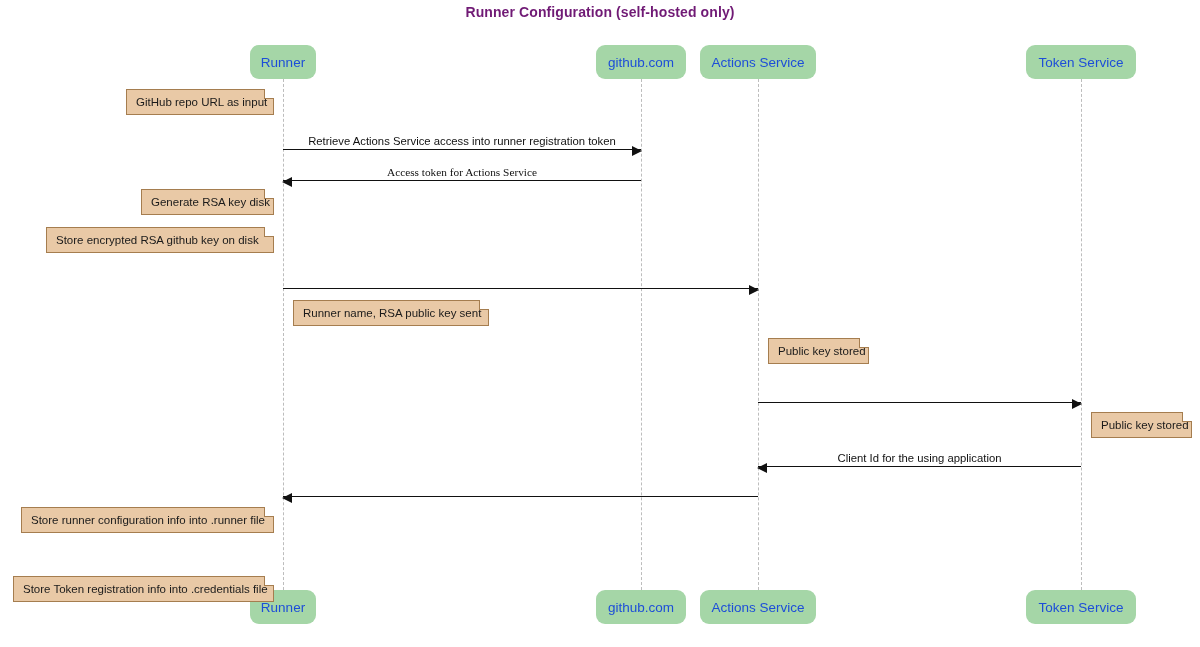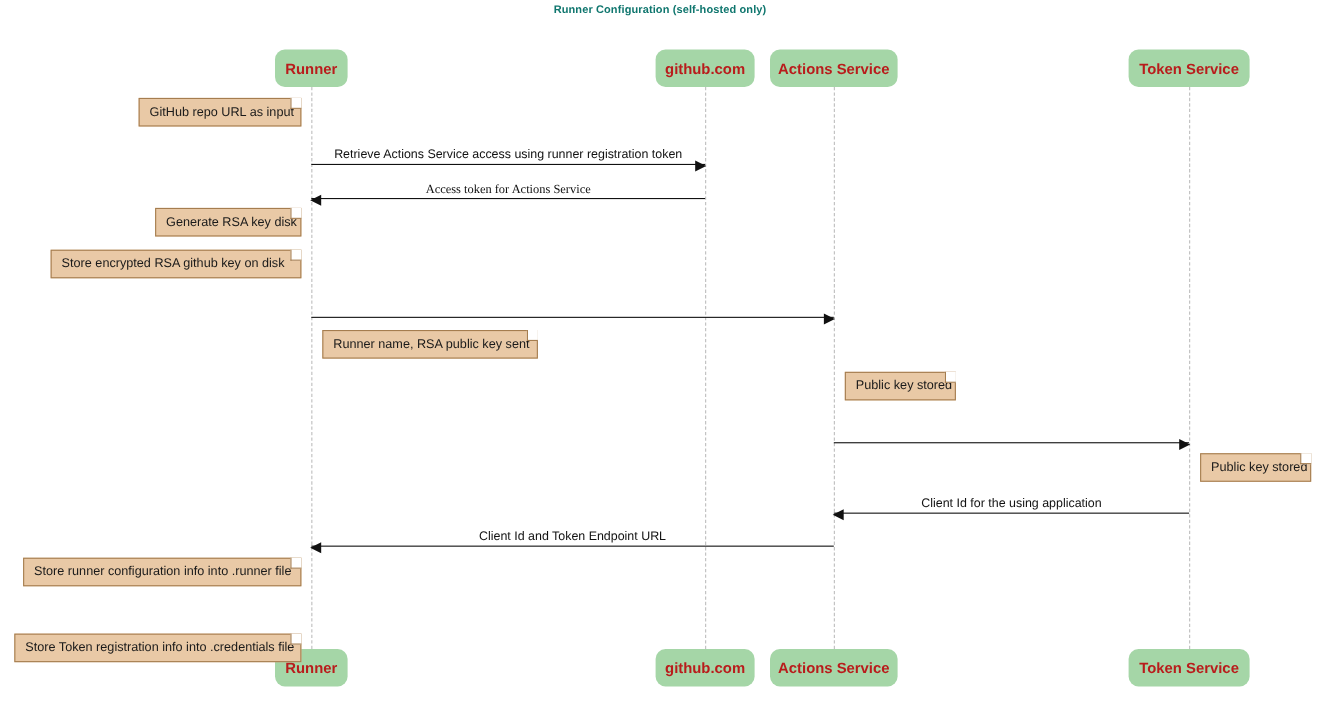--- a/index.html
+++ b/index.html
@@ -17,43 +17,43 @@
     height: 647px;
     overflow: hidden;
     background: #ffffff;
   }
   #diagram-title {
     position: absolute;
     left: 0;
     top: 4px;
     width: 1200px;
     text-align: center;
-    font-size: 10px;
+    font-size: 14px;
     font-weight: bold;
-    color: #0f766e;
+    color: #701a75;
     letter-spacing: 0.1px;
   }
   
   .lifeline {
     position: absolute;
     width: 0;
     border-left: 1px dashed #bdbdbd;
   }
   
   .participant {
     position: absolute;
     height: 34px;
     background: #a5d6a7;
     border-radius: 9px;
     display: flex;
     align-items: center;
     justify-content: center;
     font-size: 13.5px;
-    font-weight: bold;
-    color: #b91c1c;
+    font-weight: normal;
+    color: #1d4ed8;
     box-sizing: border-box;
     white-space: nowrap;
   }
   
   .note {
     position: absolute;
     background: #e9c9a6;
     border: 1px solid #a57d4f;
     box-sizing: border-box;
     height: 16px;
@@ -152,21 +152,21 @@
         <span>Actions Service</span>
       </div>
       <div class="participant" style="left: 1026px; top: 590px; width: 110px;">
         <span>Token Service</span>
       </div>
     </div>
   <div id="messages">
       <div class="message to-right" style="left: 283px; width: 358px; top: 126px;">
         <div class="line"></div>
         <div class="head"></div>
-        <div class="label">Retrieve Actions Service access using runner registration token</div>
+        <div class="label">Retrieve Actions Service access into runner registration token</div>
       </div>
       <div class="message to-left" style="left: 283px; width: 358px; top: 157px; font-family: Liberation Serif, serif;">
         <div class="line"></div>
         <div class="head"></div>
         <div class="label">Access token for Actions Service</div>
       </div>
       <div class="message to-right" style="left: 283px; width: 475px; top: 265px;">
         <div class="line"></div>
         <div class="head"></div>
       </div>
@@ -175,21 +175,20 @@
         <div class="head"></div>
       </div>
       <div class="message to-left" style="left: 758px; width: 323px; top: 443px;">
         <div class="line"></div>
         <div class="head"></div>
         <div class="label">Client Id for the using application</div>
       </div>
       <div class="message to-left" style="left: 283px; width: 475px; top: 473px;">
         <div class="line"></div>
         <div class="head"></div>
-        <div class="label">Client Id and Token Endpoint URL</div>
       </div>
     </div>
   <div id="notes">
       <div class="note" style="left: 126px; top: 89px; width: 148px;">
         <span class="fold"></span>
         <span>GitHub repo URL as input</span>
       </div>
       <div class="note" style="left: 141px; top: 189px; width: 133px;">
         <span class="fold"></span>
         <span>Generate RSA key disk</span>

